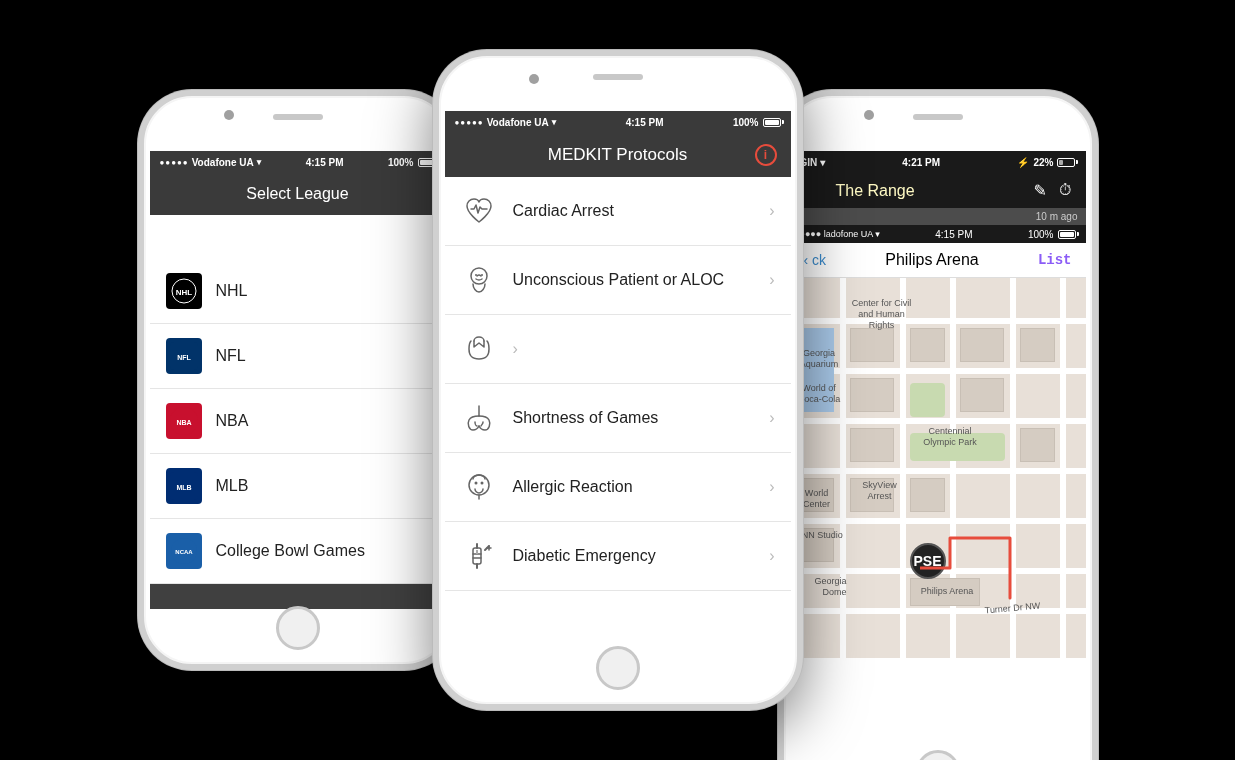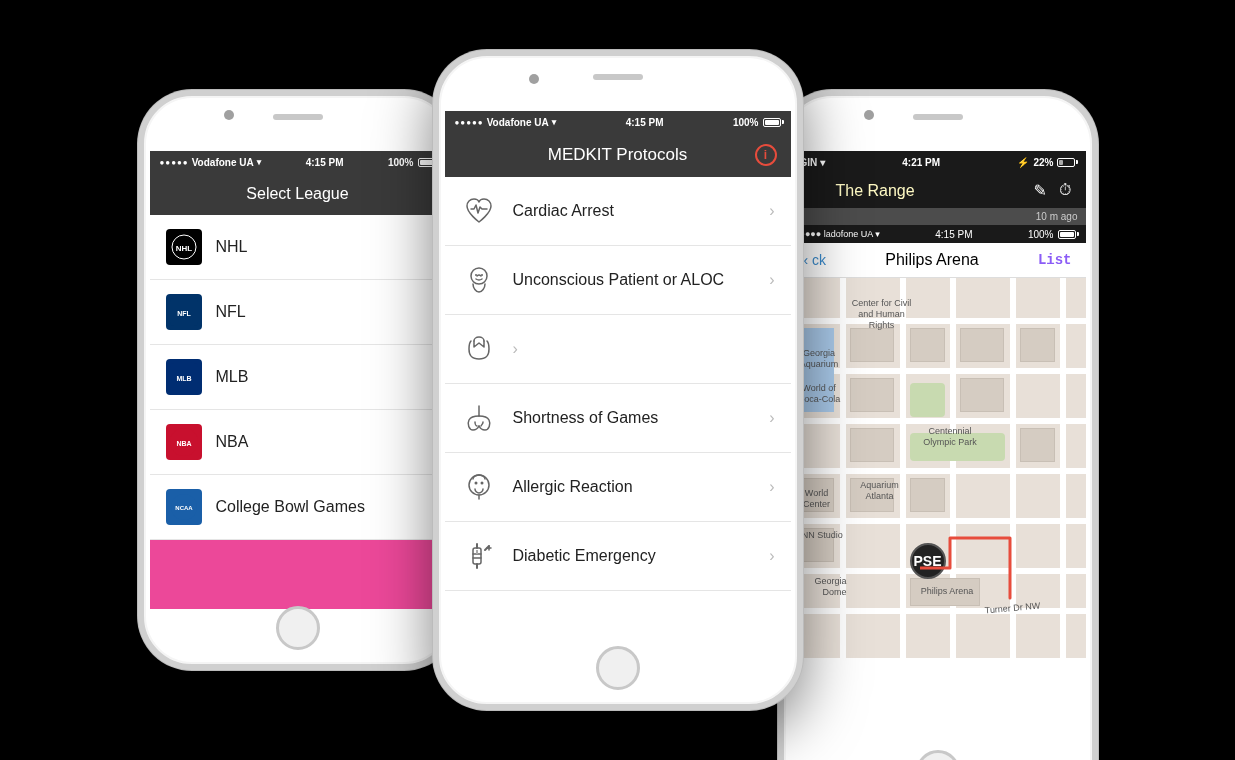--- a/index.html
+++ b/index.html
@@ -165,22 +165,23 @@
     .league-header {
       background: #3a3a3a;
       color: #fff;
       text-align: center;
       padding: 12px;
       font-size: 16px;
       font-weight: 400;
     }
 
     .league-list {
-      background: #ec4899;
+      background: #404040;
       height: 100%;
+      margin-top: 44px;
     }
 
     .league-item {
       display: flex;
       align-items: center;
       padding: 14px 16px;
       border-bottom: 1px solid #e5e5e5;
       background: #fff;
       gap: 14px;
     }
@@ -443,37 +444,37 @@
           <div class="league-logo logo-nfl">
             <svg width="28" height="28" viewBox="0 0 28 28">
               <rect width="28" height="28" rx="4" fill="#013369"></rect>
               <text x="14" y="18" text-anchor="middle" fill="#fff" font-size="7" font-weight="900">NFL</text>
             </svg>
           </div>
           <span class="league-name">NFL</span>
         </div>
 
         <div class="league-item">
+          <div class="league-logo logo-nba">
+            <svg width="28" height="28" viewBox="0 0 28 28">
+              <rect width="28" height="28" rx="14" fill="#c8102e"></rect>
+              <text x="14" y="18" text-anchor="middle" fill="#fff" font-size="7" font-weight="900">NBA</text>
+            </svg>
+          </div>
+          <span class="league-name">NBA</span>
+        </div>
+
+        <div class="league-item">
           <div class="league-logo logo-mlb">
             <svg width="28" height="28" viewBox="0 0 28 28">
               <rect width="28" height="28" rx="4" fill="#002d72"></rect>
               <text x="14" y="18" text-anchor="middle" fill="#fff" font-size="7" font-weight="900">MLB</text>
             </svg>
           </div>
           <span class="league-name">MLB</span>
-        </div>
-
-        <div class="league-item">
-          <div class="league-logo logo-nba">
-            <svg width="28" height="28" viewBox="0 0 28 28">
-              <rect width="28" height="28" rx="14" fill="#c8102e"></rect>
-              <text x="14" y="18" text-anchor="middle" fill="#fff" font-size="7" font-weight="900">NBA</text>
-            </svg>
-          </div>
-          <span class="league-name">NBA</span>
         </div>
 
         <div class="league-item">
           <div class="league-logo logo-ncaa">
             <svg width="28" height="28" viewBox="0 0 28 28">
               <circle cx="14" cy="14" r="13" fill="#1a5fa8"></circle>
               <text x="14" y="17" text-anchor="middle" fill="#fff" font-size="6" font-weight="900">NCAA</text>
             </svg>
           </div>
           <span class="league-name">College Bowl Games</span>
@@ -688,21 +689,21 @@
           <div class="map-green" style="top:105px;left:120px;width:35px;height:34px;"></div>
           <div class="map-green" style="top:155px;left:120px;width:95px;height:28px;"></div>
 
           <div class="map-blue" style="top:50px;left:0;width:44px;height:84px;"></div>
 
           <div class="map-label" style="top:20px;left:62px;width:60px;">Center for Civil<br>and Human Rights</div>
           <div class="map-label" style="top:70px;left:2px;width:55px;">Georgia Aquarium</div>
           <div class="map-label" style="top:105px;left:2px;width:55px;">World of Coca-Cola</div>
           <div class="map-label" style="top:148px;left:128px;width:65px;">Centennial<br>Olympic Park</div>
           <div class="map-label" style="top:210px;left:2px;width:50px;">World<br>Center</div>
-          <div class="map-label" style="top:202px;left:65px;width:50px;">Aquarium Atlanta</div>
+          <div class="map-label" style="top:202px;left:65px;width:50px;">SkyView Arrest</div>
           <div class="map-label" style="top:252px;left:2px;width:55px;">CNN Studio</div>
           <div class="map-label" style="top:298px;left:2px;width:55px;text-align:right;">Georgia Dome</div>
           <div class="map-label" style="top:308px;left:130px;width:55px;">Philips Arena</div>
 
           <div style="position:absolute;top:265px;left:120px;">
             <div class="marker-circle">
               <span style="font-size:14px;font-weight:900;letter-spacing:0;">PSE</span>
             </div>
           </div>
 

